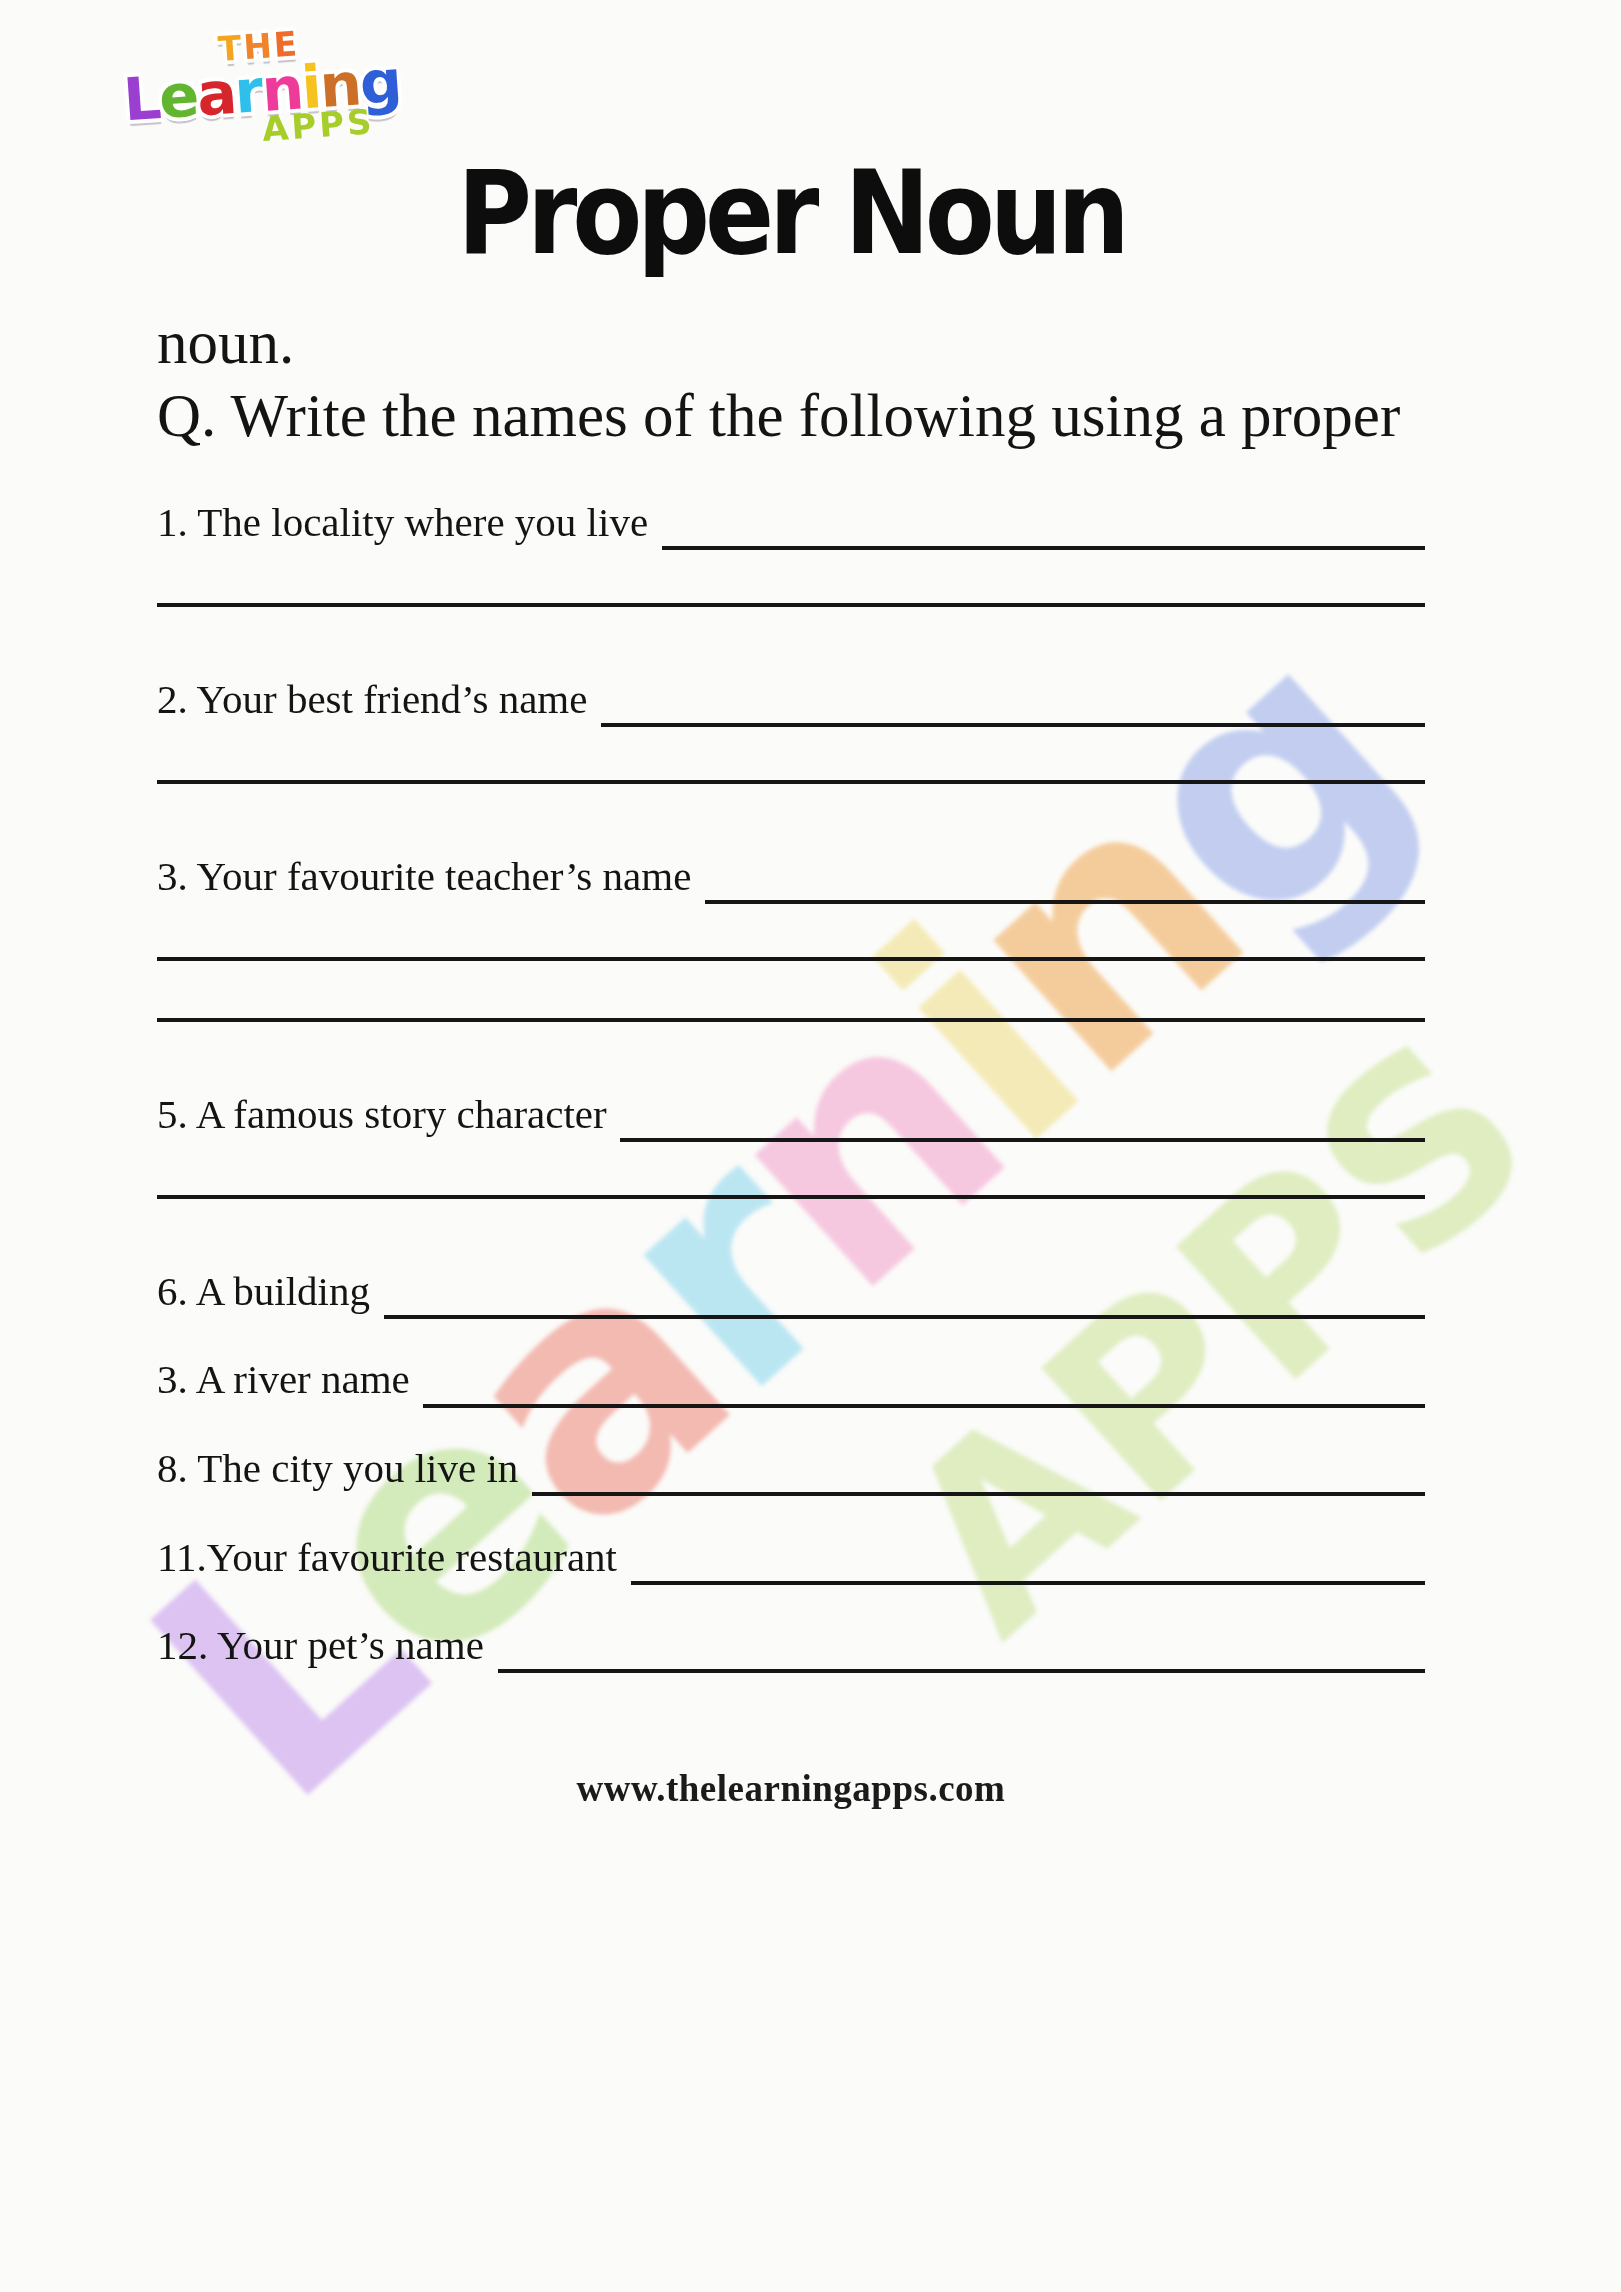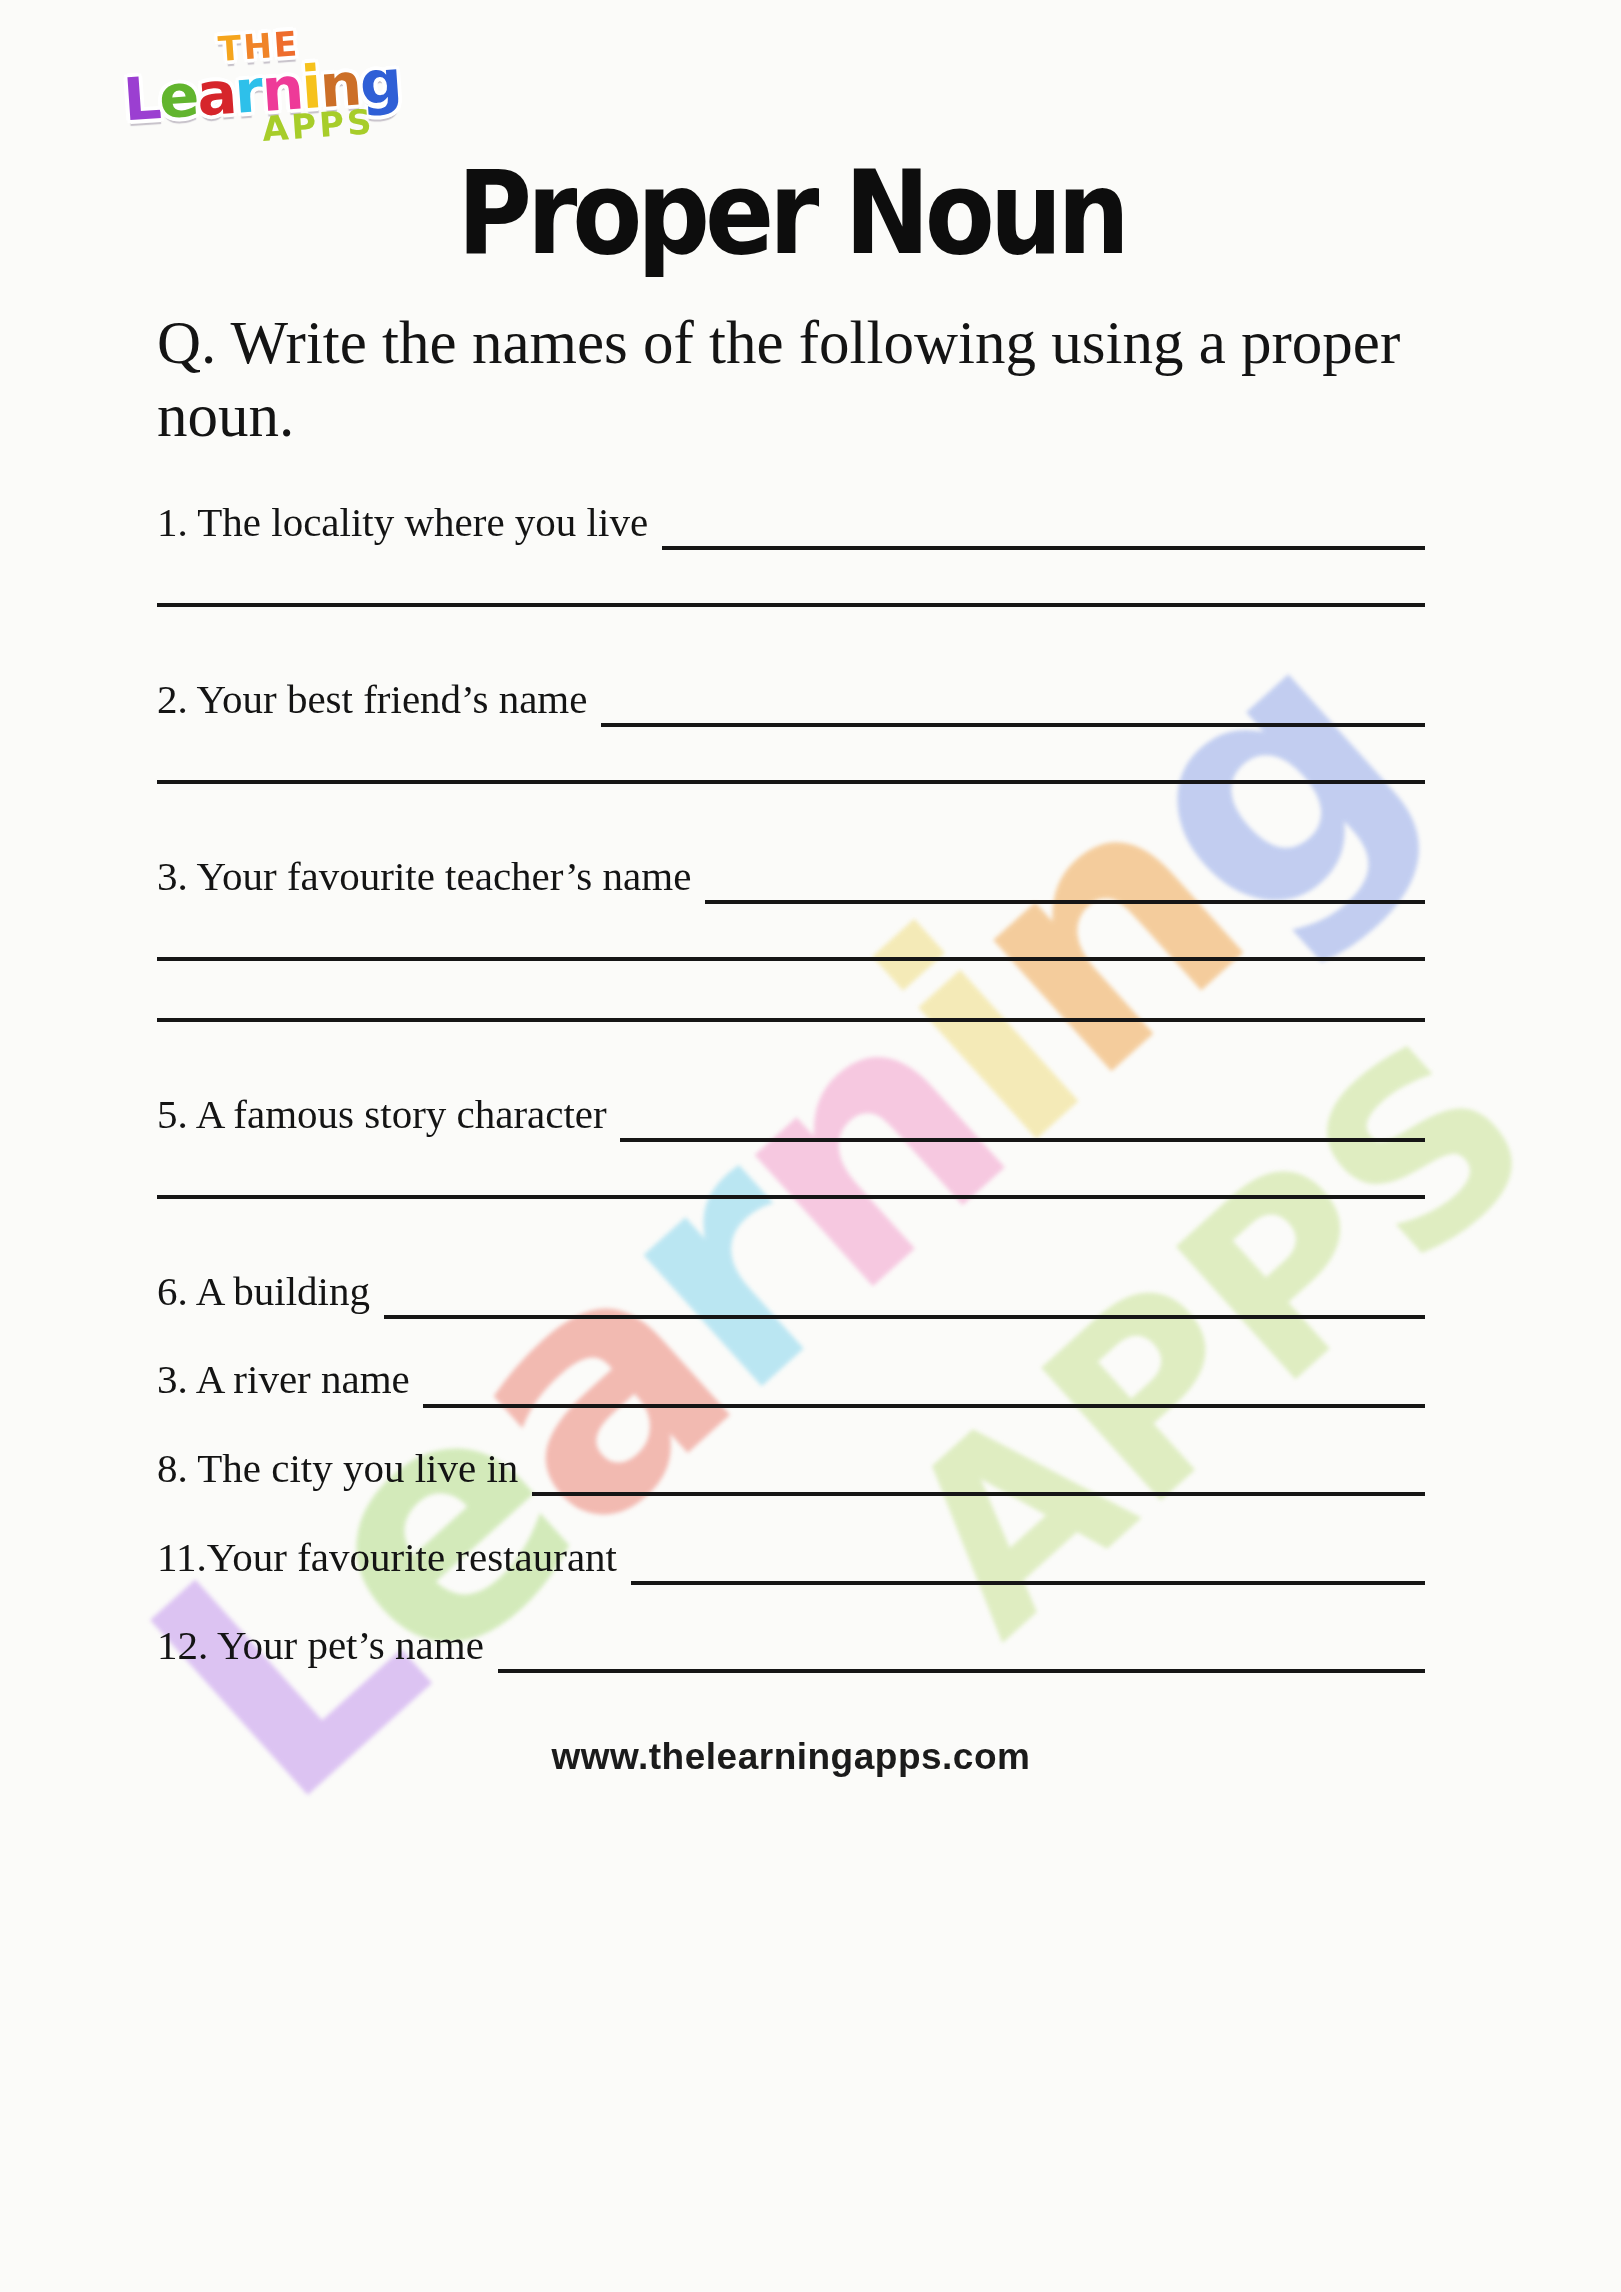--- a/index.html
+++ b/index.html
@@ -67,22 +67,22 @@
   .question span { display: block; }
 
   #items { margin-top: 35px; }
   .row { display: flex; align-items: stretch; font-size: 41px; line-height: 71px; }
   .row .label { white-space: nowrap; flex: none; }
   .row .blank { flex: 1 1 auto; margin-left: 13.7px; margin-bottom: 7.8px; border-bottom: 4.9px solid #161616; }
   .row.single { margin-bottom: 17.6px; }
   .fullline { border-bottom: 4.9px solid #161616; margin: 45px 0 57px; height: 0; }
 
   footer {
-    margin-top: 55px; text-align: center;
-    font-family: Liberation Sans, sans-serif; font-weight: bold;
+    margin-top: 86px; text-align: center;
+    font-family: Liberation Serif, serif; font-weight: bold;
     font-size: 37px; letter-spacing: 0.5px; color: #1b1b1b;
   }
 </style>
 </head>
 <body>
 
 <div class="page">
 
   <div class="watermark">
     <div class="wm-word" id="wm-word"><span style="color: rgb(217, 189, 242);">L</span><span style="color: rgb(207, 233, 180);">e</span><span style="color: rgb(242, 179, 170);">a</span><span style="color: rgb(180, 228, 242);">r</span><span style="color: rgb(246, 195, 222);">n</span><span style="color: rgb(244, 233, 176);">i</span><span style="color: rgb(244, 200, 147);">n</span><span style="color: rgb(188, 201, 240);">g</span></div>
@@ -93,22 +93,22 @@
 
     <header class="logo">
       <div class="logo-the" id="logo-the"><span style="color: rgb(245, 165, 29);">T</span><span style="color: rgb(240, 132, 40);">H</span><span style="color: rgb(238, 109, 45);">E</span></div>
       <div class="logo-word" id="logo-word"><span style="color: rgb(155, 63, 209);">L</span><span style="color: rgb(98, 181, 46);">e</span><span style="color: rgb(214, 37, 43);">a</span><span style="color: rgb(46, 192, 234);">r</span><span style="color: rgb(238, 58, 152);">n</span><span style="color: rgb(246, 194, 29);">i</span><span style="color: rgb(204, 111, 40);">n</span><span style="color: rgb(47, 95, 214);">g</span></div>
       <div class="logo-apps" id="logo-apps" style="color: rgb(167, 205, 42);">APPS</div>
     </header>
 
     <h1 class="title">Proper Noun</h1>
 
     <p class="question">
+      <span>noun.</span>
       <span>Q. Write the names of the following using a proper</span>
-      <span>noun.</span>
     </p>
 
     <main id="items">
         <div class="row">
           <span class="label">1. The locality where you live</span>
           <span class="blank"></span>
         </div>
         <div class="fullline"></div>
         <div class="row">
           <span class="label">2. Your best friend’s name</span>

